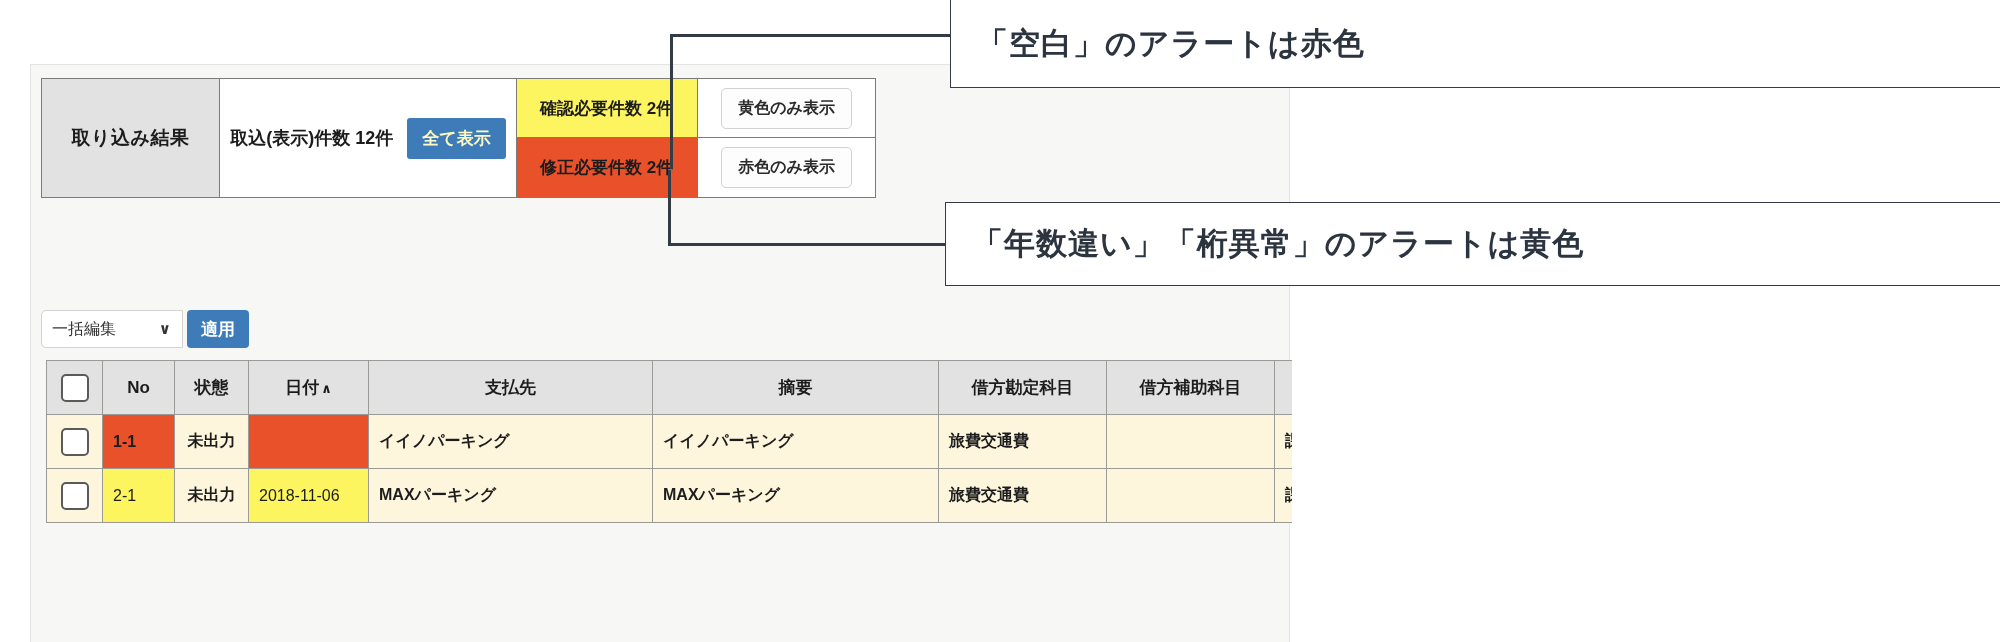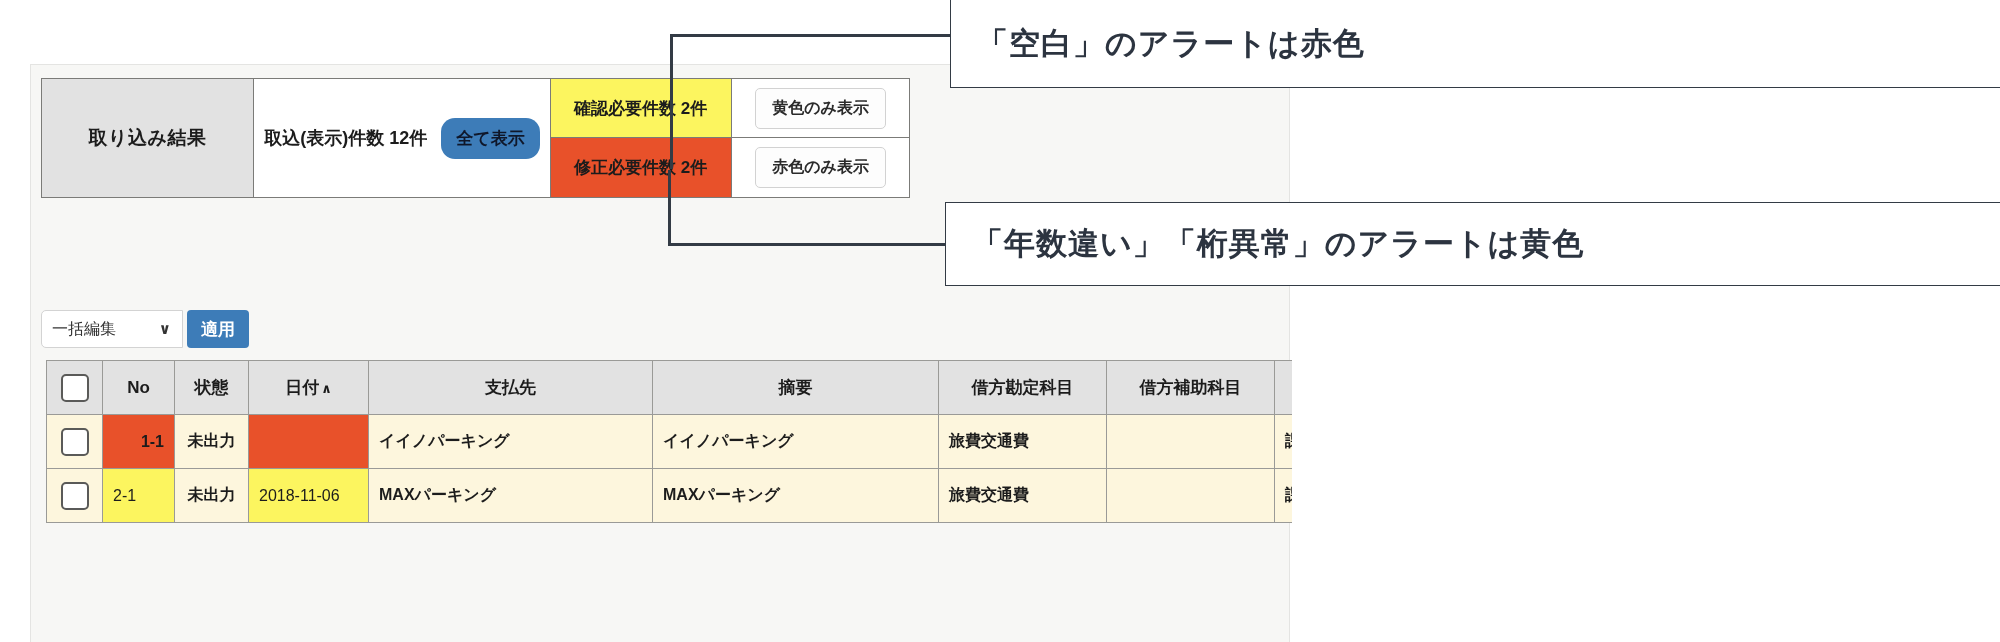--- a/index.html
+++ b/index.html
@@ -27,43 +27,43 @@
   .summary {
     position: absolute;
     left: 41px; top: 78px;
     border: 1px solid #7b7b78;
     background: #ffffff;
     display: flex;
     align-items: stretch;
     height: 120px;
   }
   .sum-title {
-    width: 212px;
+    width: 178px;
     background: #e2e2e2;
     border-right: 1px solid #7b7b78;
     display: flex; align-items: center; justify-content: center;
     font-size: 19px; font-weight: bold; color: #1c1c1c;
     letter-spacing: .5px;
   }
   .sum-count {
     width: 297px;
     background: #ffffff;
     border-right: 1px solid #7b7b78;
     display: flex; align-items: center; justify-content: center;
     gap: 14px;
     padding: 0 14px;
   }
   .sum-count-text {
     font-size: 18px; font-weight: bold; color: #1c1c1c; white-space: nowrap;
   }
   .btn-primary {
     background: #3d7cb8;
-    color: #0f172a;
+    color: #fef9c3;
     border: none;
-    border-radius: 14px;
+    border-radius: 3px;
     padding: 9px 15px;
     font-size: 17px;
     font-weight: bold;
     font-family: inherit;
     white-space: nowrap;
     cursor: pointer;
   }
   .alerts { display: flex; flex-direction: column; }
   .alert-row {
     display: flex; align-items: stretch;
@@ -154,21 +154,21 @@
   }
   table.grid th {
     background: #e2e2e2;
     font-weight: bold;
     font-size: 17px;
     text-align: center;
   }
   td.cell-left { text-align: left; font-weight: bold; }
   td.cell-center { text-align: center; font-weight: bold; }
   tr.data-row td { background: #fdf6dd; }
-  td.flag-red { background: #e8512a !important; text-align: right; font-weight: bold; }
+  td.flag-red { background: #e8512a !important; text-align: left; font-weight: bold; }
   td.flag-yellow { background: #fcf55f !important; text-align: left; font-weight: normal; }
   .col-chk  { width: 56px; }
   .col-no   { width: 72px; }
   .col-sts  { width: 74px; }
   .col-date { width: 120px; }
   .col-pay  { width: 284px; }
   .col-sum  { width: 286px; }
   .col-ac   { width: 168px; }
   .col-sub  { width: 168px; }
   .col-tax  { width: 192px; }

